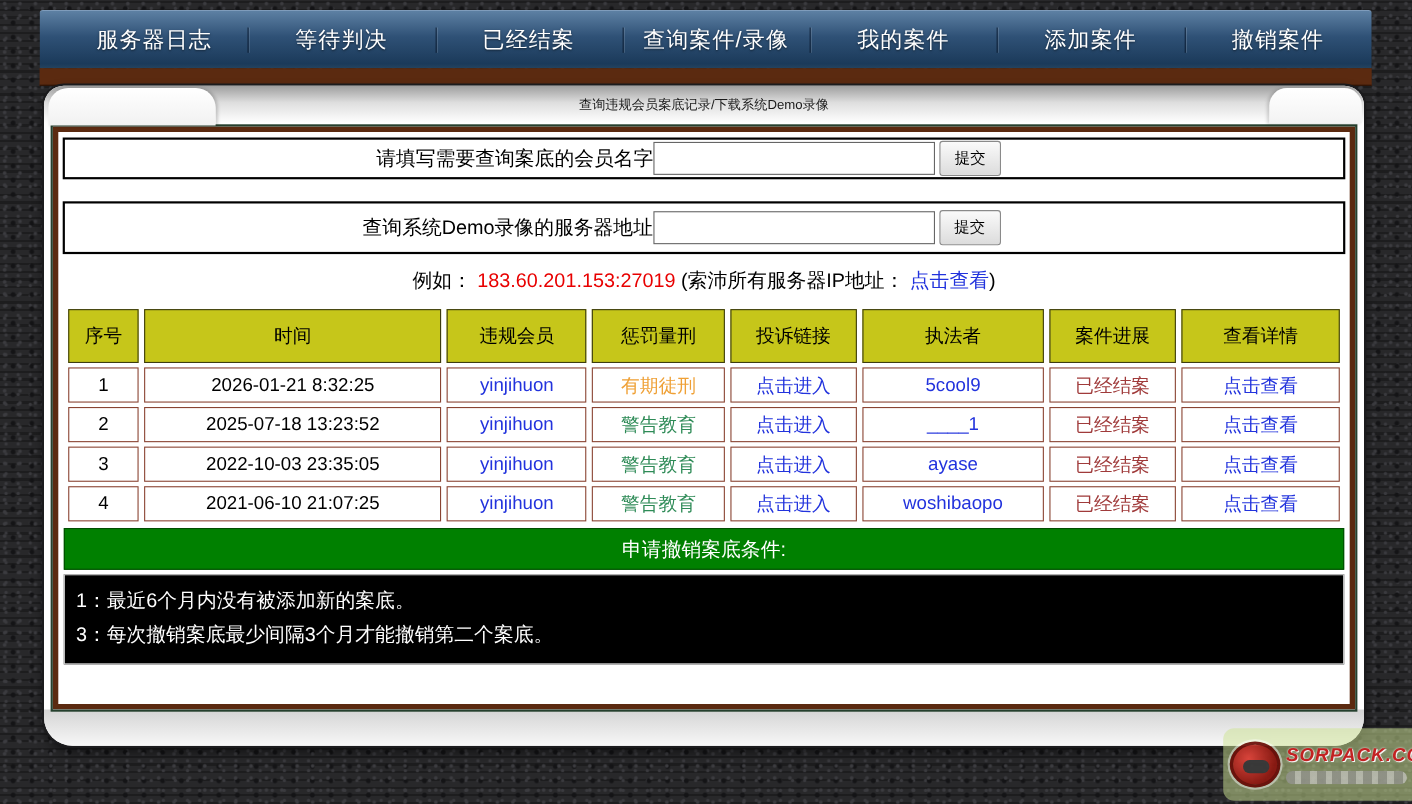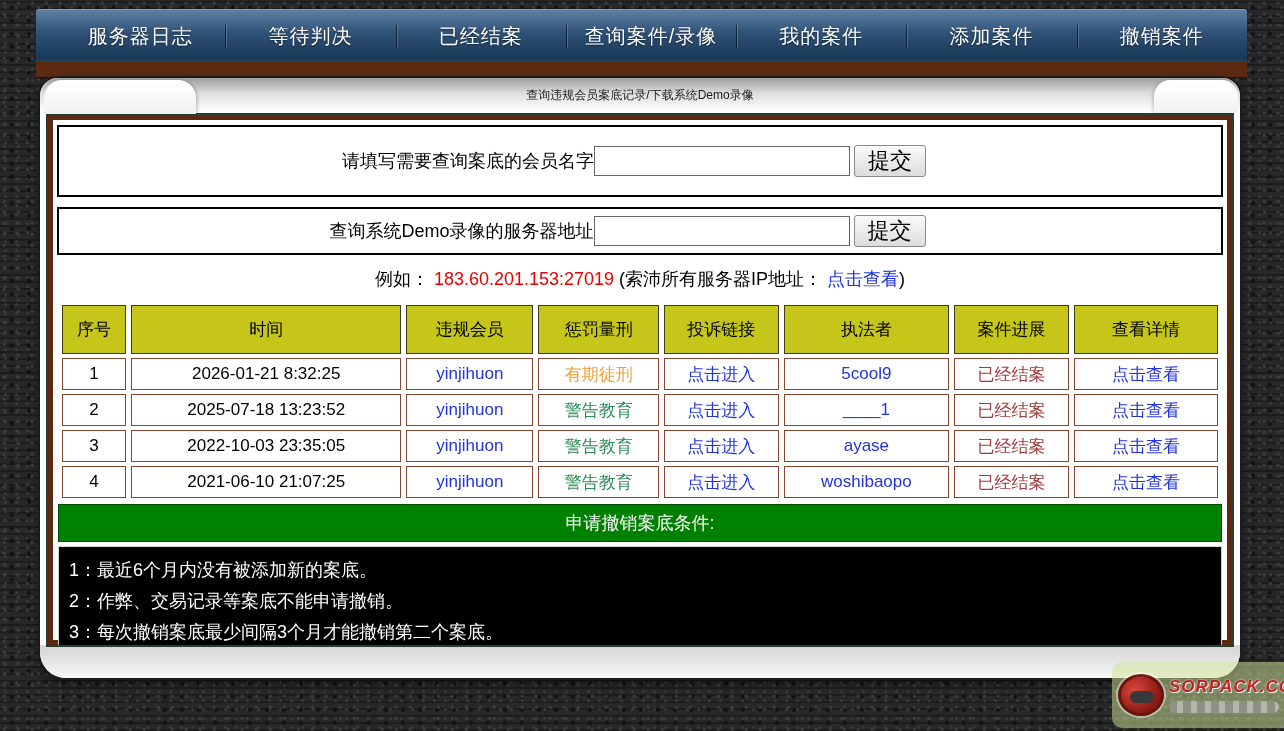--- a/index.html
+++ b/index.html
@@ -65,30 +65,30 @@
 
   .content-box {
     margin:3px 8px 0 8px; height:530px; background:#fff;
     border:5px solid #5b2a10; outline:2px solid #25402e;
     padding:5px 4px;
   }
 
   
   .form-box {
     border:2px solid #000; display:flex; align-items:center;
-    padding:18px 6px; margin-bottom:10px;
+    padding:1px 6px; margin-bottom:20px;
   }
   .form-box.second { padding:6px 1px; margin-bottom:2px; }
   .form-label { flex:0 0 46%; text-align:right; font-size:18px; color:#000; }
   .form-input {
     width:256px; height:30px; border:1px solid #666; background:#fff;
     font-size:16px; padding:0 4px; font-family:"Liberation Sans",sans-serif;
   }
   .submit-btn {
-    margin-left:4px; height:32px; padding:0 13px; font-size:22px;
+    margin-left:4px; height:32px; padding:0 13px; font-size:14px;
     background:linear-gradient(#fafafa,#dcdcdc); border:1px solid #8a8a8a;
     border-radius:3px; cursor:pointer; color:#000;
     font-family:"Liberation Sans",sans-serif;
   }
   .example-line { text-align:center; font-size:18px; margin:12px 0 10px; color:#000; }
   .example-ip { color:#e80000; }
   a.link { color:#2233dd; text-decoration:none; cursor:pointer; }
 
   
   table.records {
@@ -257,21 +257,20 @@
           <td class="progress-closed">已经结案</td>
           <td><a class="link">点击查看</a></td>
         </tr>
       </tbody>
     </table>
 
     <div class="green-banner">申请撤销案底条件:</div>
 
     <div class="rules-box">
       <div>1：最近6个月内没有被添加新的案底。</div>
-      <div>2：作弊、交易记录等案底不能申请撤销。</div>
       <div>3：每次撤销案底最少间隔3个月才能撤销第二个案底。</div>
     </div>
 
   </div>
 
   <div class="panel-bottom"></div>
 </div>
 
 <div class="watermark">
   <div class="wm-logo"></div>

